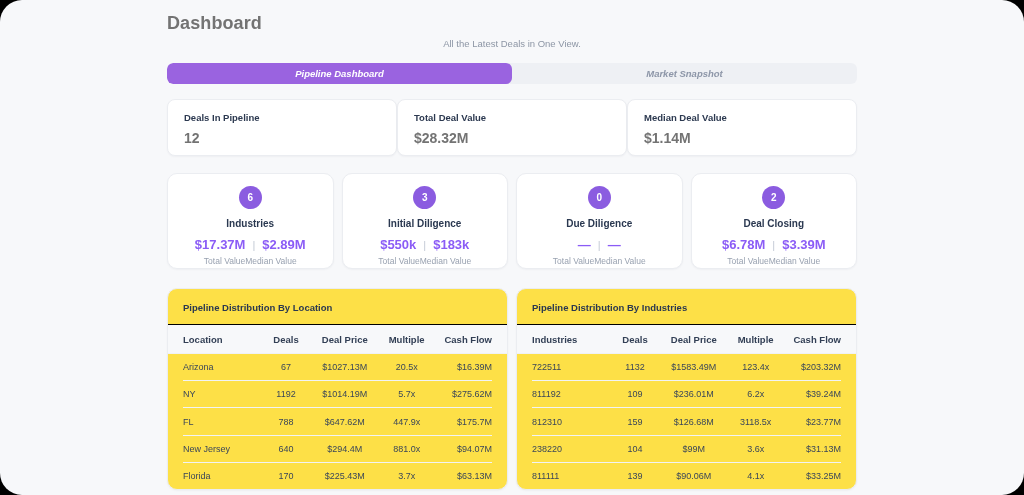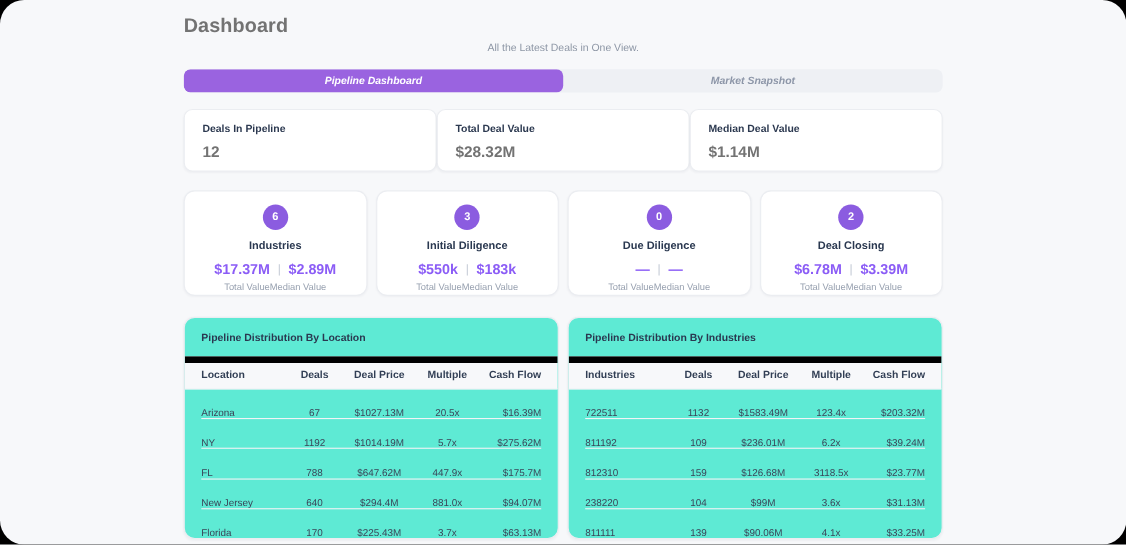--- a/index.html
+++ b/index.html
@@ -64,35 +64,35 @@
   .stage-name { font-size: 10px; font-weight: 600; color: #2a3850; margin-top: 9px; }
   .stage-vals { display: flex; align-items: center; gap: 7px; margin-top: 8px; }
   .stage-val { font-size: 13px; font-weight: 700; color: #8b5cf6; }
   .stage-sep { font-size: 11px; color: #c4cad5; font-weight: 400; }
   .stage-sublabels { display: flex; margin-top: 4px; }
   .stage-sublabel { font-size: 8.5px; color: #98a1b0; }
 
   
   .tables-row { display: flex; gap: 8px; margin-top: 19px; }
   .table-card {
-    flex: 1; height: 202px; background: #5eead4;
+    flex: 1; height: 202px; background: #fde047;
     border: 1px solid #ebedf1; border-radius: 10px;
     box-shadow: 0 1px 2px rgba(16,24,40,.04);
     display: flex; flex-direction: column; overflow: hidden;
   }
   .table-title { font-size: 9.5px; font-weight: 600; color: #2a3850; padding: 13px 15px 11px 15px; }
   .thead {
     display: flex; align-items: center; height: 30px;
-    background: #f7f8fa; border-top: 6px solid #000000; border-bottom: 1px solid #f0f2f5;
+    background: #f7f8fa; border-top: 1px solid #000000; border-bottom: 1px solid #f0f2f5;
     padding: 0 15px;
   }
   .th { font-size: 9.5px; font-weight: 600; color: #323f55; }
   .tbody { flex: 1; display: flex; flex-direction: column; padding: 0 15px; }
   .tr {
-    flex: 1; display: flex; align-items: flex-end;
+    flex: 1; display: flex; align-items: center;
     border-bottom: 1px solid #f1f3f6;
   }
   .tr:last-child { border-bottom: none; }
   .td { font-size: 9px; color: #3a4659; }
   .c0 { flex: 1.35; text-align: left; }
   .c1 { flex: 0.8; text-align: center; }
   .c2 { flex: 1.2; text-align: center; }
   .c3 { flex: 0.9; text-align: center; }
   .c4 { flex: 1.0; text-align: right; }
 </style>

